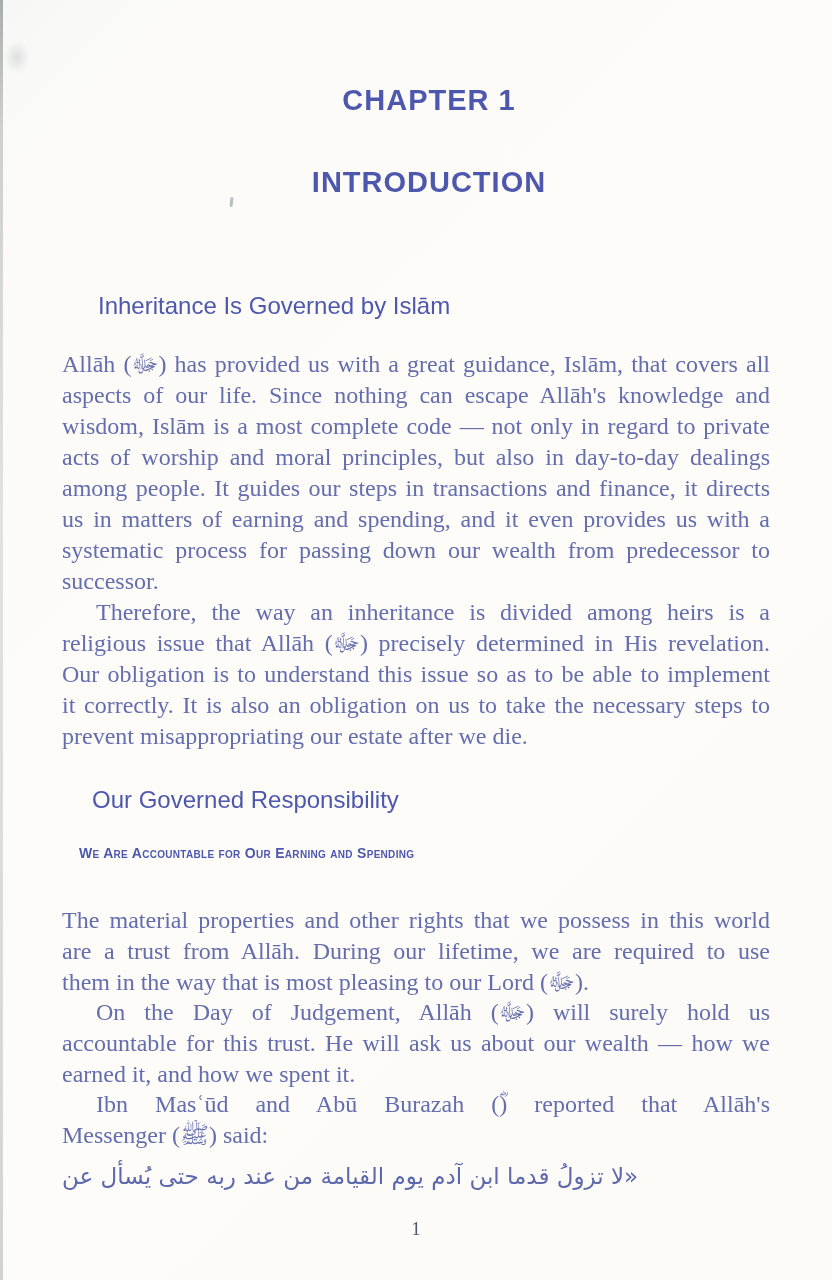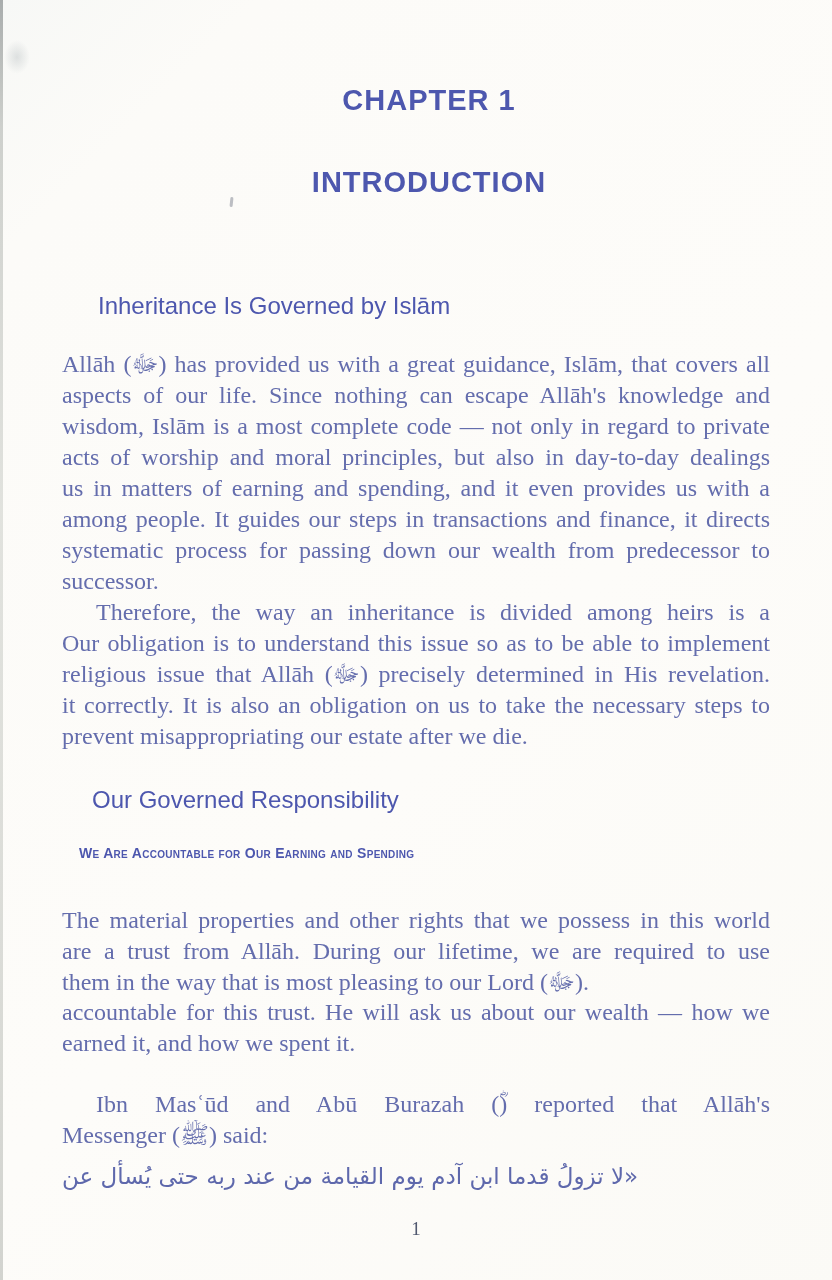--- a/index.html
+++ b/index.html
@@ -129,44 +129,45 @@
   <div class="heading-band h-chapter">CHAPTER 1</div>
   <div class="heading-band h-intro">INTRODUCTION</div>
 
   <div class="h-section h-sec1">Inheritance Is Governed by Islām</div>
 
   <div class="para p1">
     <div class="line">Allāh (ﷻ) has provided us with a great guidance, Islām, that covers all</div>
     <div class="line">aspects of our life. Since nothing can escape Allāh's knowledge and</div>
     <div class="line">wisdom, Islām is a most complete code — not only in regard to private</div>
     <div class="line">acts of worship and moral principles, but also in day-to-day dealings</div>
+    <div class="line">among people. It guides our steps in transactions and finance, it directs</div>
     <div class="line">us in matters of earning and spending, and it even provides us with a</div>
-    <div class="line">among people. It guides our steps in transactions and finance, it directs</div>
     <div class="line">systematic process for passing down our wealth from predecessor to</div>
     <div class="line last">successor.</div>
   </div>
 
   <div class="para p2">
     <div class="line indent">Therefore, the way an inheritance is divided among heirs is a</div>
+    <div class="line">religious issue that Allāh (ﷻ) precisely determined in His revelation.</div>
     <div class="line">Our obligation is to understand this issue so as to be able to implement</div>
-    <div class="line">religious issue that Allāh (ﷻ) precisely determined in His revelation.</div>
     <div class="line">it correctly. It is also an obligation on us to take the necessary steps to</div>
     <div class="line last">prevent misappropriating our estate after we die.</div>
   </div>
 
   <div class="h-section h-sec2">Our Governed Responsibility</div>
   <div class="h-subsection">We Are Accountable for Our Earning and Spending</div>
 
   <div class="para p3">
     <div class="line">The material properties and other rights that we possess in this world</div>
     <div class="line">are a trust from Allāh. During our lifetime, we are required to use</div>
     <div class="line last">them in the way that is most pleasing to our Lord (ﷻ).</div>
   </div>
 
   <div class="para p4">
+    <div class="line indent">On the Day of Judgement, Allāh (ﷻ) will surely hold us</div>
     <div class="line">accountable for this trust. He will ask us about our wealth — how we</div>
     <div class="line last">earned it, and how we spent it.</div>
   </div>
 
   <div class="para p5">
     <div class="line indent">Ibn Masʿūd and Abū Burazah (ؓ) reported that Allāh's</div>
     <div class="line last">Messenger (ﷺ) said:</div>
   </div>
 
   <div class="arabic-line"><span class="pad"></span><span>«لا تزولُ قدما ابن آدم يوم القيامة من عند ربه حتى يُسأل عن</span></div>

